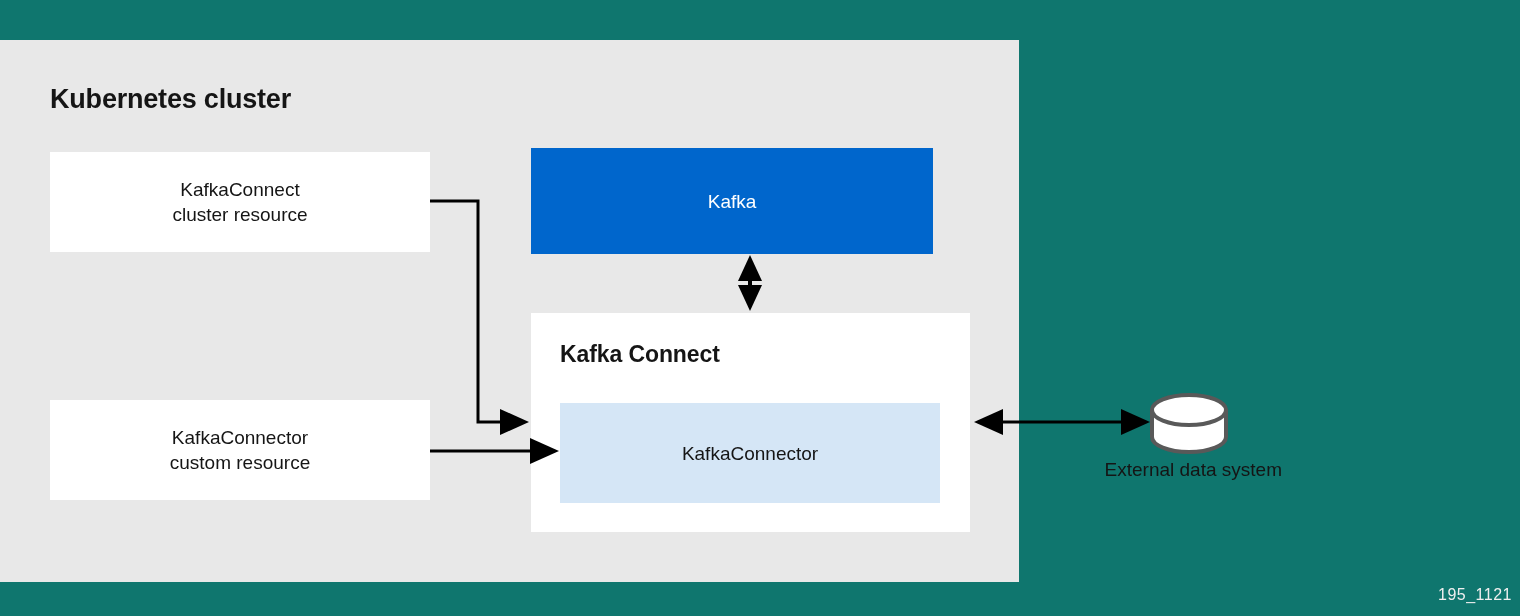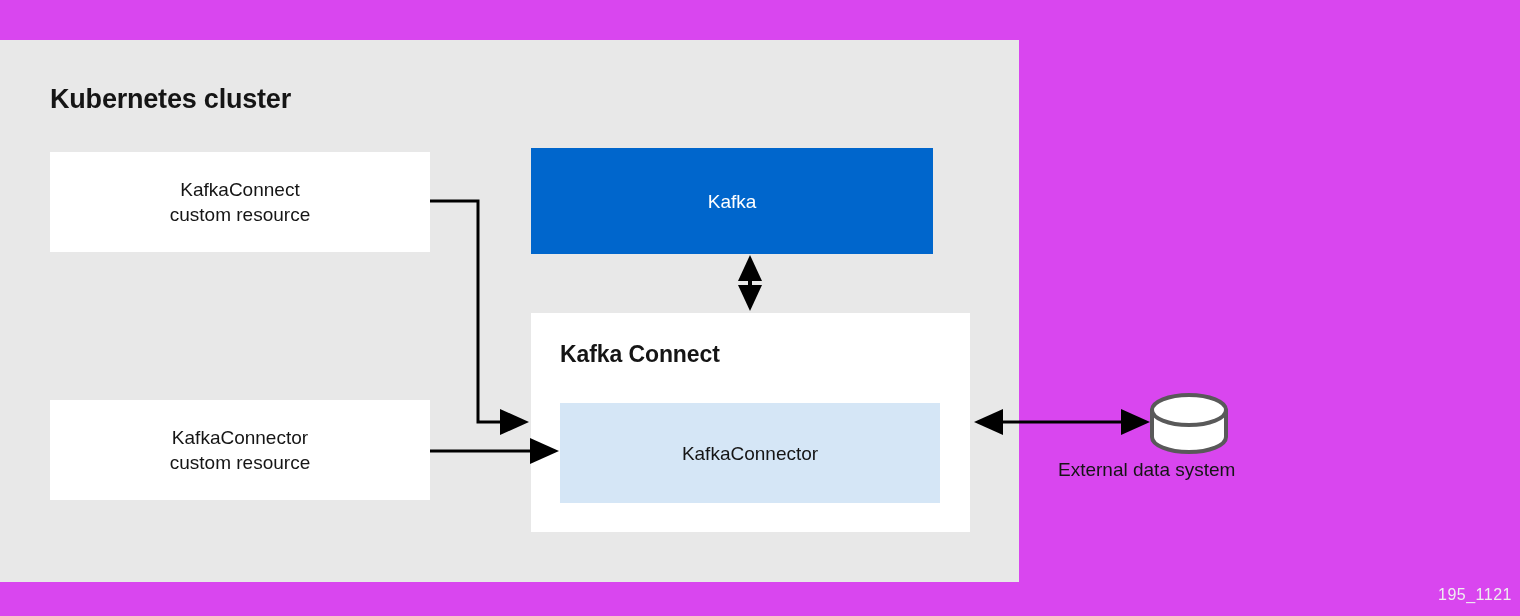--- a/index.html
+++ b/index.html
@@ -8,21 +8,21 @@
     background: #ffffff;
   }
   body {
     font-family: "Liberation Sans", sans-serif;
     -webkit-font-smoothing: antialiased;
   }
   #canvas {
     position: relative;
     width: 1520px;
     height: 616px;
-    background: #d946ef;
+    background: #0f766e;
     overflow: hidden;
   }
   
   .cluster-panel {
     position: absolute;
     left: 0px;
     top: 40px;
     width: 1019px;
     height: 542px;
     background: #e8e8e8;
@@ -113,24 +113,24 @@
     position: absolute;
     left: 0;
     top: 0;
     width: 1520px;
     height: 616px;
     pointer-events: none;
   }
   
   .ext-label {
     position: absolute;
-    left: 1058px;
+    left: 1022px;
     top: 459px;
     width: 260px;
-    text-align: left;
+    text-align: right;
     font-size: 19px;
     color: #151515;
     white-space: nowrap;
   }
   
   .watermark {
     position: absolute;
     right: 8px;
     bottom: 12px;
     font-size: 16px;
@@ -143,21 +143,21 @@
 <body>
 
 <div id="canvas">
 
   <div class="cluster-panel"></div>
 
   <div class="cluster-title">Kubernetes cluster</div>
 
   <div class="box box-white cr-connect">
     <span class="box-label">KafkaConnect
-custom resource</span>
+cluster resource</span>
   </div>
 
   <div class="box box-white cr-connector">
     <span class="box-label">KafkaConnector
 custom resource</span>
   </div>
 
   <div class="box kafka-box">
     <span class="box-label">Kafka</span>
   </div>

